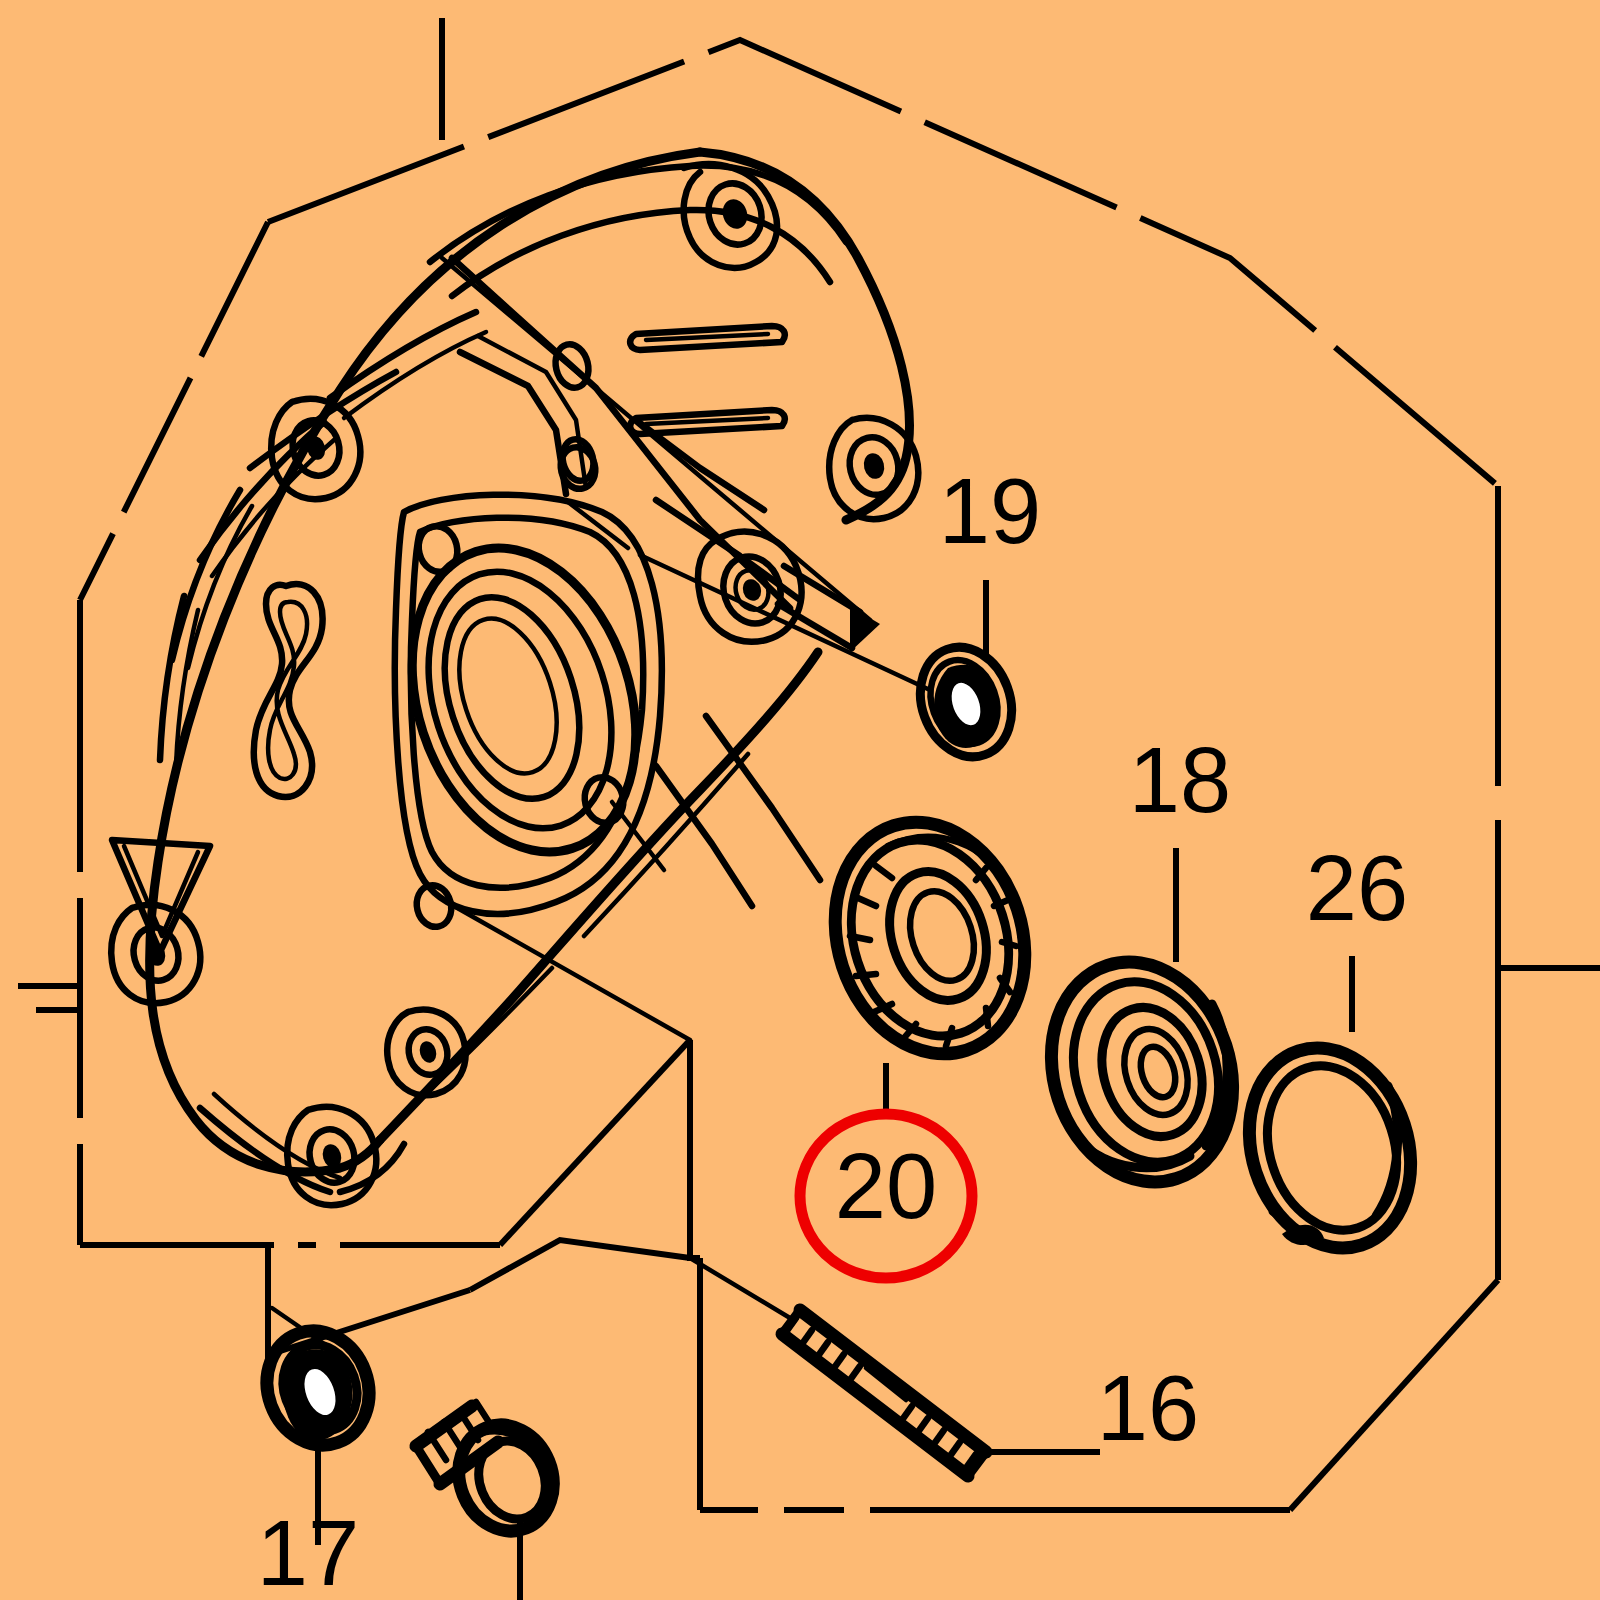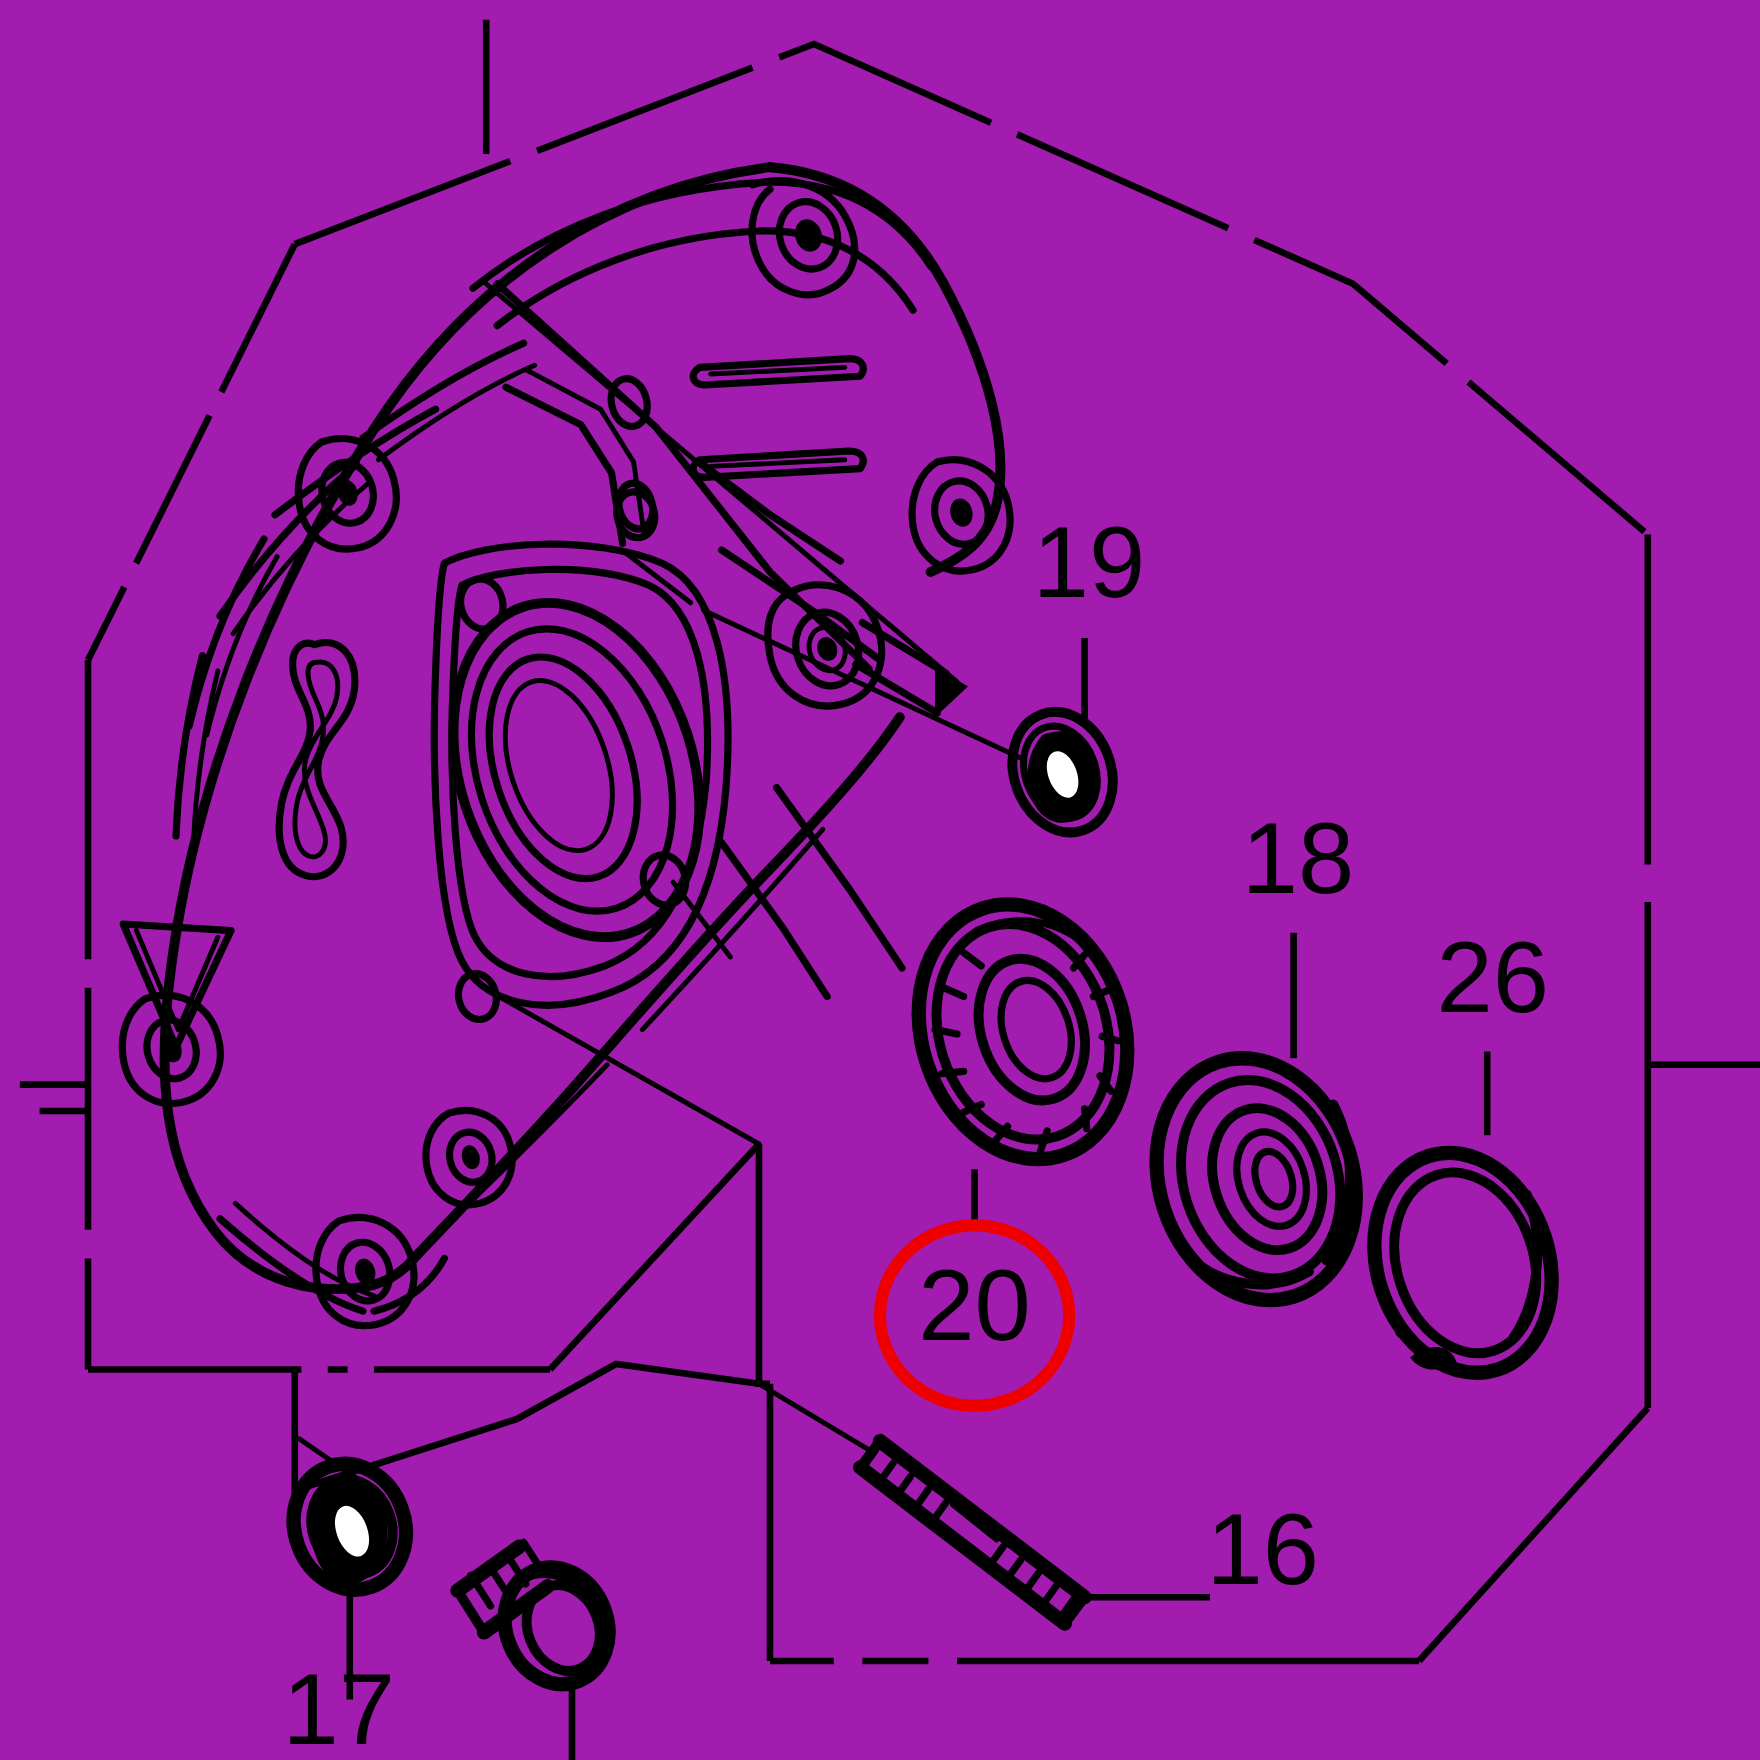--- a/index.html
+++ b/index.html
@@ -41,21 +41,21 @@
   .heavy { stroke-width: 13; }
   .bnd { fill: none; stroke: #000000; stroke-width: 6; stroke-linecap: butt; }
   .leader { fill: none; stroke: #000000; stroke-width: 6; stroke-linecap: butt; }
   .hl { fill: none; stroke: #ee0000; stroke-width: 11; }
   .solidblk { fill: #000000; stroke: none; }
   .wht { fill: #ffffff; }
 </style>
 </head>
 <body>
 
-<div id="diagram-root" style="background: #a21caf;">
+<div id="diagram-root" style="background: #fdba74;">
 
   <svg id="diagram-svg" viewBox="0 0 1600 1600" xmlns="http://www.w3.org/2000/svg">
 
     <g>
 
       <path class="bnd" d="M 268 222 L 740 40 L 1230 258 L 1498 486" stroke-dasharray="210 26 0 0"></path>
 
       <path class="bnd" d="M 268 222 L 80 600" stroke-dasharray="150 24"></path>
 
       <path class="bnd" d="M 1498 486 L 1498 1280" stroke-dasharray="300 34 360 0"></path>

